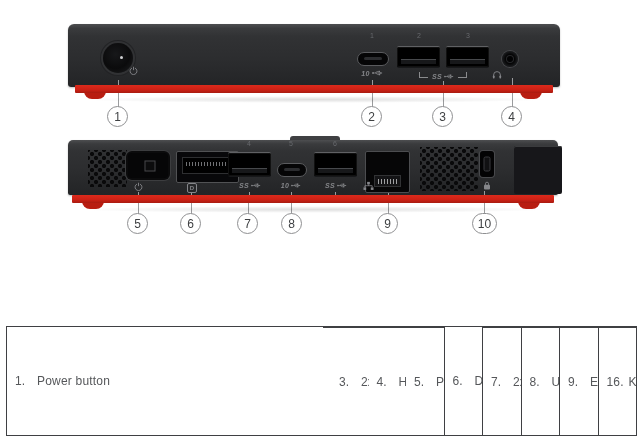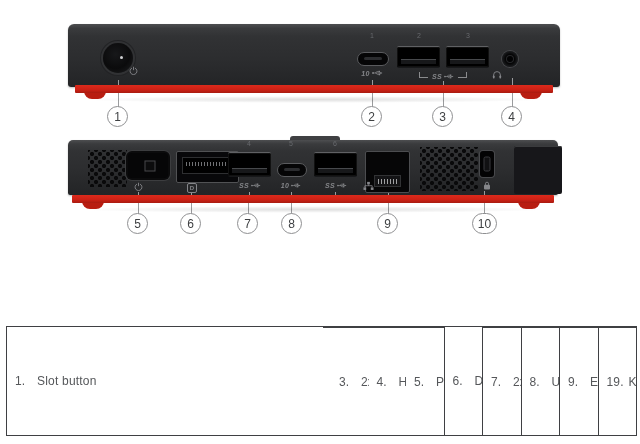--- a/index.html
+++ b/index.html
@@ -260,21 +260,21 @@
   <div class="co" style="left:127px;top:213px;">5</div>
   <div class="co" style="left:180px;top:213px;">6</div>
   <div class="co" style="left:237px;top:213px;">7</div>
   <div class="co" style="left:281px;top:213px;">8</div>
   <div class="co" style="left:377px;top:213px;">9</div>
   <div class="co wide" style="left:472px;top:213px;">10</div>
 
   <div class="legend">
     <div class="cell r0">
         <span class="n">1.</span>
-        <span>Slot button</span>
+        <span>Power button</span>
       </div>
     <div class="cell"></div>
     <div class="cell">
         <span class="n">3.</span>
         <span>2x USB 3.2 Gen 2</span>
       </div>
     <div class="cell">
         <span class="n">4.</span>
         <span>Headphone / microphone combo jack (3.5mm)</span>
       </div>
@@ -292,18 +292,18 @@
       </div>
     <div class="cell rc">
         <span class="n">8.</span>
         <span>USB-C 3.2 Gen 2 (display and power-in)</span>
       </div>
     <div class="cell rc">
         <span class="n">9.</span>
         <span>Ethernet (RJ-45)</span>
       </div>
     <div class="cell rc">
-        <span class="n">19.</span>
+        <span class="n">16.</span>
         <span>Kensington Security Slot</span>
       </div>
   </div>
 
 </div>
 
 </body></html>

